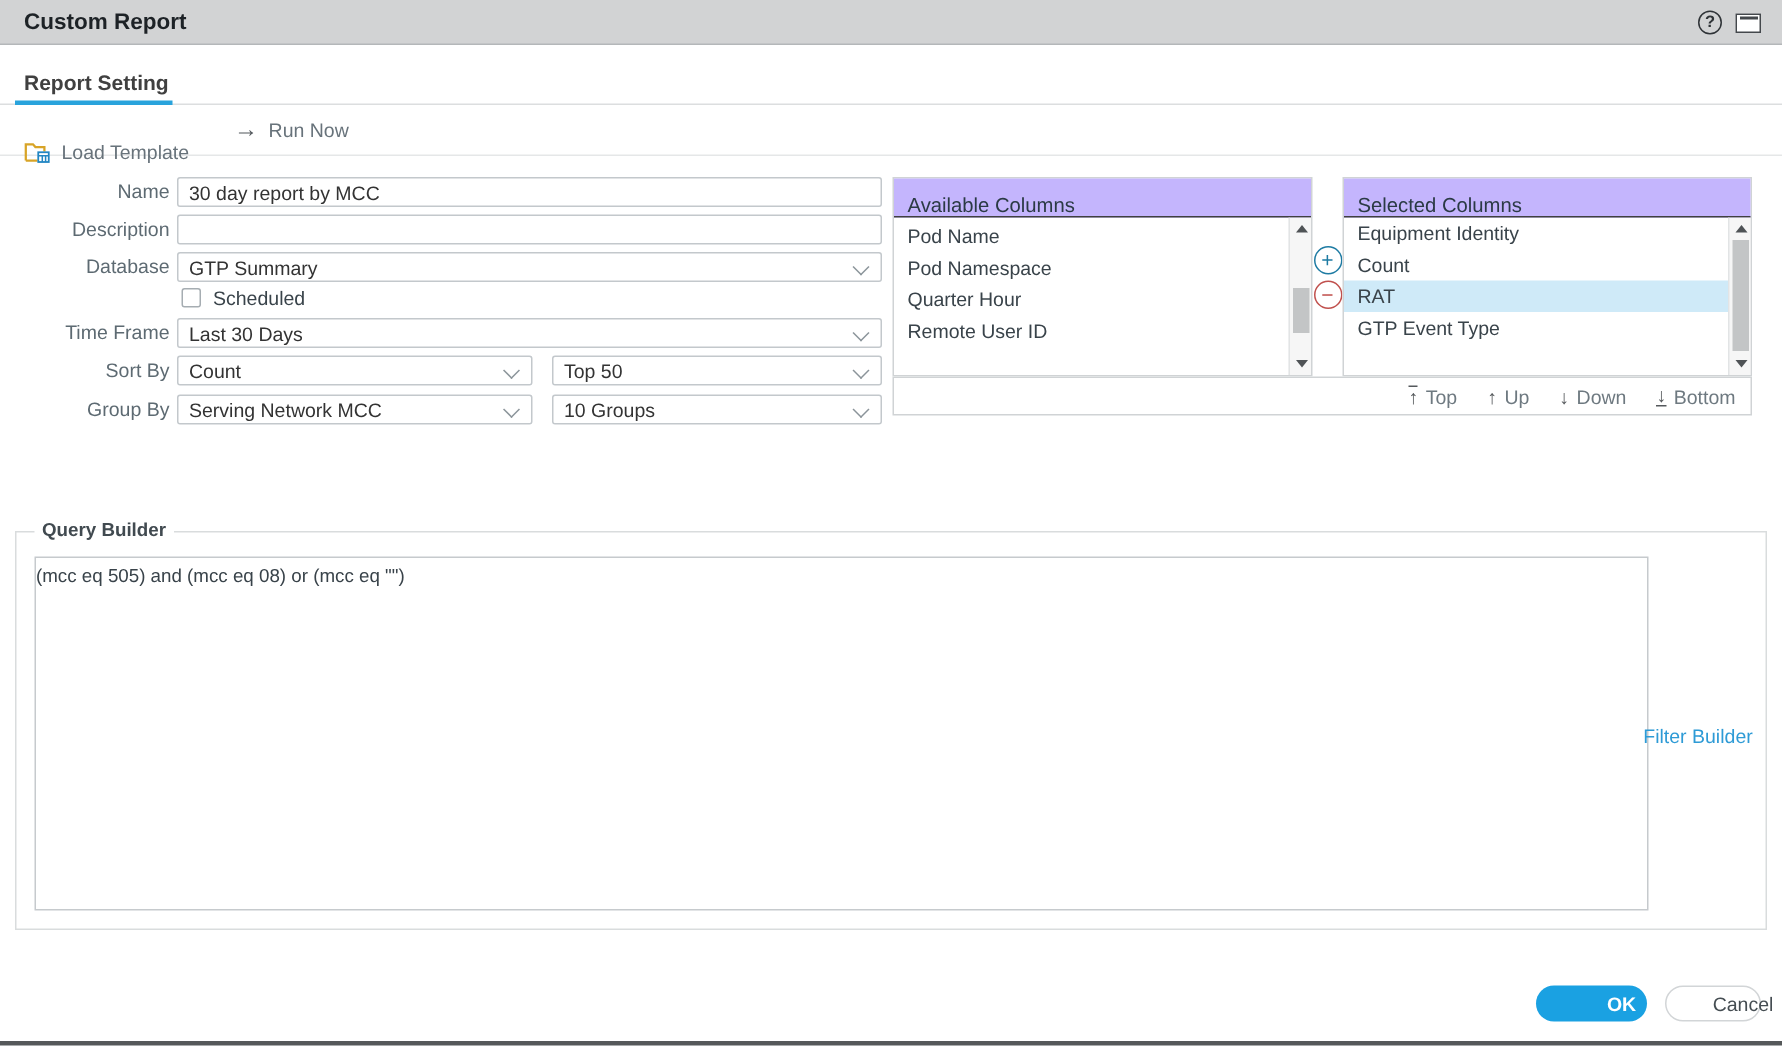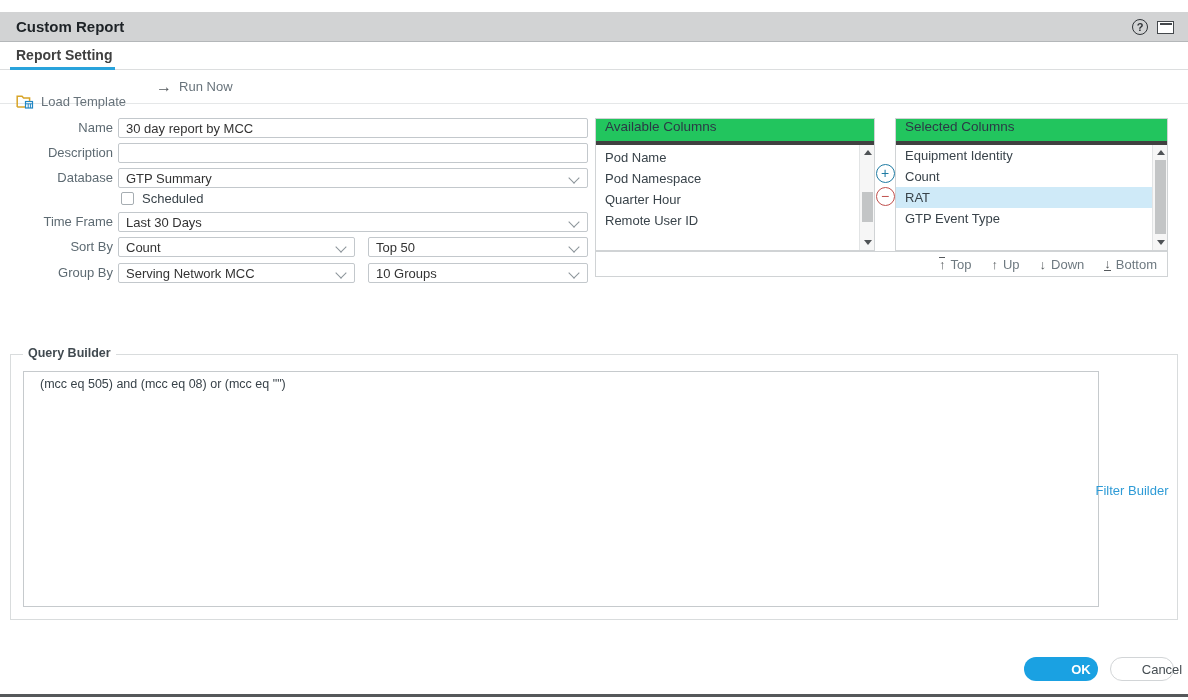--- a/index.html
+++ b/index.html
@@ -1,20 +1,20 @@
 <!DOCTYPE html>
 <html style="--accent-blue: #29a3dc; --ok-blue: #1aa1e2; --selected-row: #cfeaf8; --add-icon: #1e7ba3; --remove-icon: #c0504d; --link-blue: #2e9bd6;"><head>
 <meta charset="utf-8">
 <style>
   html,body{margin:0;padding:0;background:#fff;}
   .screen{position:relative;width:1188px;height:700px;background:#fff;
           font-family:"Liberation Sans",sans-serif;overflow:hidden;}
 
   
-  .titlebar{position:absolute;left:0;top:12px;width:1188px;height:30px;background:#d2d3d4;
+  .titlebar{position:absolute;left:0;top:0;width:1188px;height:30px;background:#d2d3d4;
             border-bottom:1px solid #b4b7b9;display:flex;align-items:center;box-sizing:border-box;}
   .title{margin-left:16px;font-size:15px;font-weight:700;color:#1d2226;}
   .titlebar-icons{position:absolute;right:14px;top:0;height:30px;display:flex;align-items:center;gap:9px;}
   .help-icon{width:16px;height:16px;border:1.6px solid #2f3337;border-radius:50%;display:flex;
              align-items:center;justify-content:center;font-size:11px;font-weight:700;color:#2f3337;box-sizing:border-box;cursor:pointer;}
   .win-icon{width:17px;height:13px;border:1.4px solid #44484c;box-sizing:border-box;background:#fff;cursor:pointer;}
   .win-icon .bar{height:2px;background:#44484c;margin:1.5px 1.5px 0 1.5px;}
 
   
   .tab{position:absolute;left:16px;top:47px;font-size:14px;font-weight:700;color:#404040;cursor:pointer;}
@@ -36,21 +36,21 @@
   .selectbox{position:absolute;height:20px;border:1px solid #c3c8cc;border-radius:2px;background:#fff;
              display:flex;align-items:center;font-size:13px;color:#333;padding:0 24px 0 7px;box-sizing:border-box;cursor:pointer;}
   .chev{position:absolute;right:9px;top:5px;width:7px;height:7px;border-left:1.5px solid #8b949a;
         border-bottom:1.5px solid #8b949a;transform:rotate(-45deg);}
   .checkbox{position:absolute;left:121px;top:192px;width:13px;height:13px;border:1.5px solid #a6adb2;
             border-radius:2px;background:#fff;box-sizing:border-box;cursor:pointer;}
   .chk-label{position:absolute;left:142px;top:190px;font-size:13px;color:#39434a;line-height:17px;}
 
   
   .panel{position:absolute;border:1px solid #d0d3d5;background:#fff;box-sizing:border-box;}
-  .panel-header{height:26px;background:#22c55e;border-bottom:4px solid #404040;display:flex;align-items:flex-start;
+  .panel-header{height:26px;background:#c4b5fd;border-bottom:1px solid #404040;display:flex;align-items:flex-end;
                 padding-left:9px;font-size:13.5px;color:#2b3a45;box-sizing:border-box;}
   .col-list{position:relative;overflow:hidden;}
   .list-item{height:21px;line-height:21px;padding-left:9px;font-size:13px;color:#39434a;cursor:pointer;white-space:nowrap;}
   .list-item.selected{background:var(--selected-row,#cfeaf8);}
   .vscroll{position:absolute;top:0;right:0;width:15px;background:#f6f6f6;border-left:1px solid #e2e4e5;box-sizing:border-box;cursor:pointer;}
   .sb-arrow{position:absolute;left:0;width:15px;height:15px;display:flex;align-items:center;justify-content:center;}
   .tri-up{width:0;height:0;border-left:4px solid transparent;border-right:4px solid transparent;border-bottom:5px solid #4f5356;}
   .tri-down{width:0;height:0;border-left:4px solid transparent;border-right:4px solid transparent;border-top:5px solid #4f5356;}
   .sb-thumb{position:absolute;left:2px;width:11px;background:#c3c5c6;}
   .addremove{position:absolute;left:875px;top:118px;width:20px;height:133px;display:flex;flex-direction:column;
@@ -64,21 +64,21 @@
   .move-btn{display:flex;align-items:center;gap:5px;font-size:13px;color:#6e7980;cursor:pointer;}
   .mv-arrow{font-size:13px;color:#55595c;line-height:1;}
   .mv-arrow.bar-top{border-top:1.5px solid #55595c;padding-top:0px;}
   .mv-arrow.bar-bottom{border-bottom:1.5px solid #55595c;}
 
   
   .qb{position:absolute;left:10px;top:354px;width:1168px;height:266px;border:1px solid #d9dcdd;box-sizing:border-box;}
   .qb-legend{position:absolute;left:12px;top:-9px;background:#fff;padding:0 5px;font-size:12.5px;
              font-weight:700;color:#414a50;}
   .query{position:absolute;left:12px;top:16px;width:1076px;height:236px;border:1px solid #c6cacd;background:#fff;
-         font-size:12.5px;color:#39434a;padding:5px 16px;box-sizing:border-box;cursor:text;}
+         font-size:12.5px;color:#39434a;padding:5px 0;box-sizing:border-box;cursor:text;}
   .filter-link{position:absolute;right:4px;top:128px;width:82px;text-align:center;font-size:13px;
                color:var(--link-blue,#2e9bd6);cursor:pointer;}
 
   
   .btn{position:absolute;height:24px;border-radius:12px;display:flex;align-items:center;justify-content:center;
        font-size:13px;box-sizing:border-box;cursor:pointer;padding-left:40px;}
   .btn-ok{left:1024px;top:657px;width:74px;background:var(--ok-blue,#1aa1e2);color:#fff;font-weight:700;}
   .btn-cancel{left:1110px;top:657px;width:64px;background:#fff;border:1px solid #d2d5d7;color:#454d52;}
 
   .bottom-edge{position:absolute;left:0;top:694px;width:1188px;height:3px;background:#55585a;}

